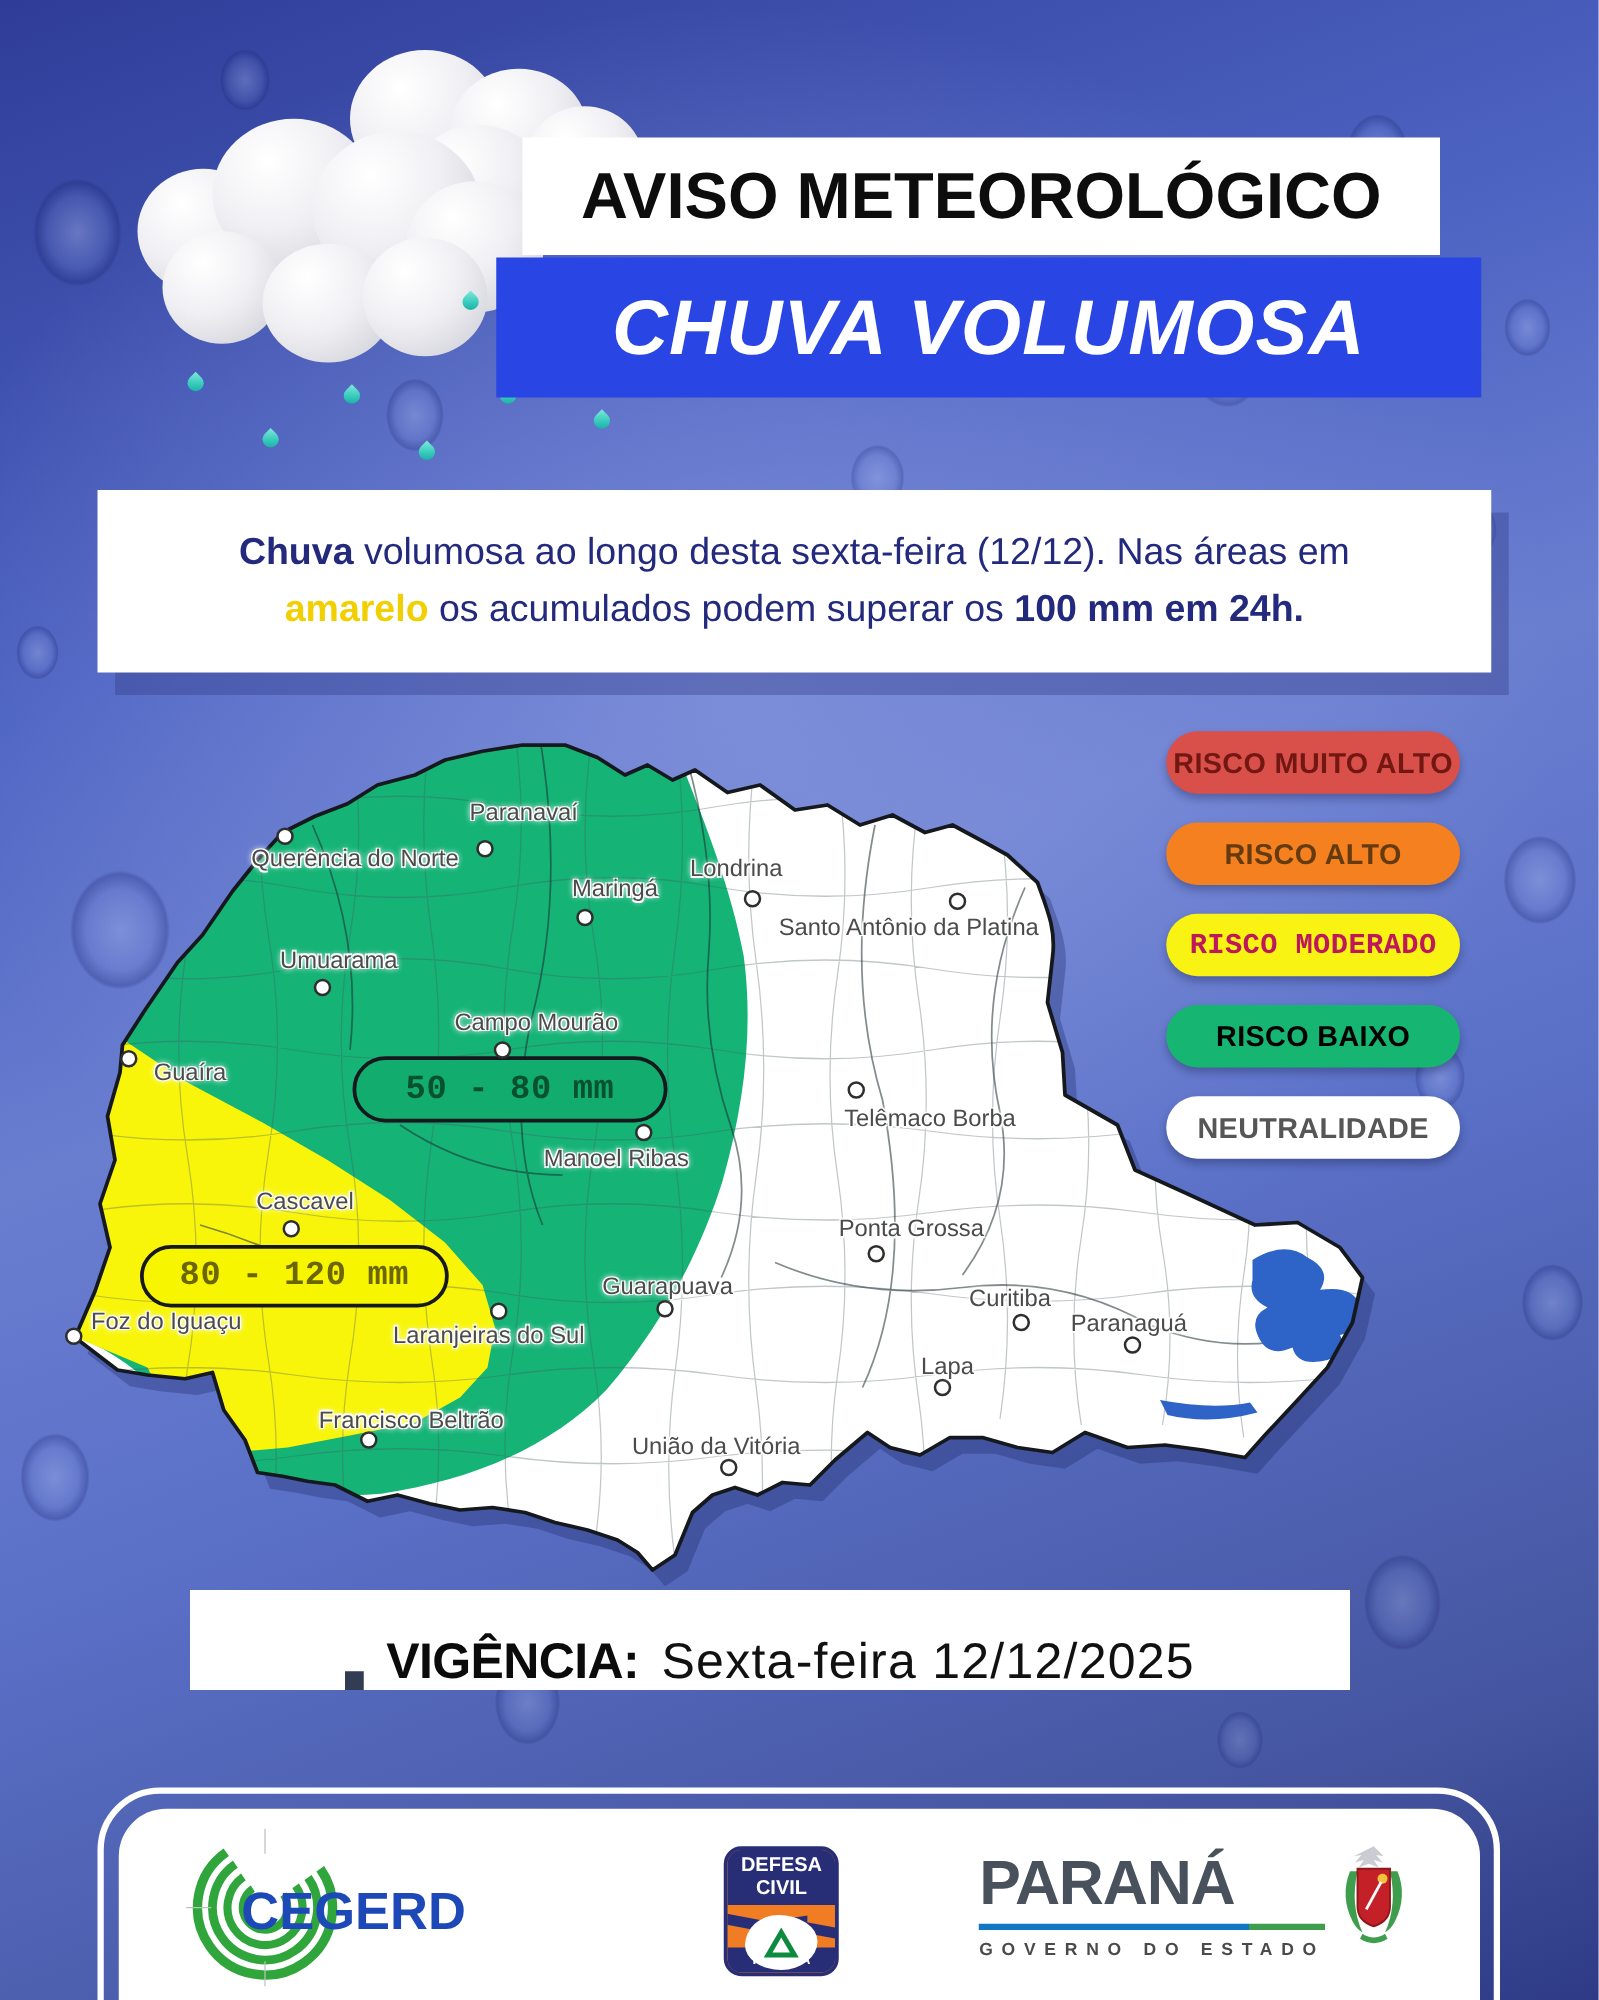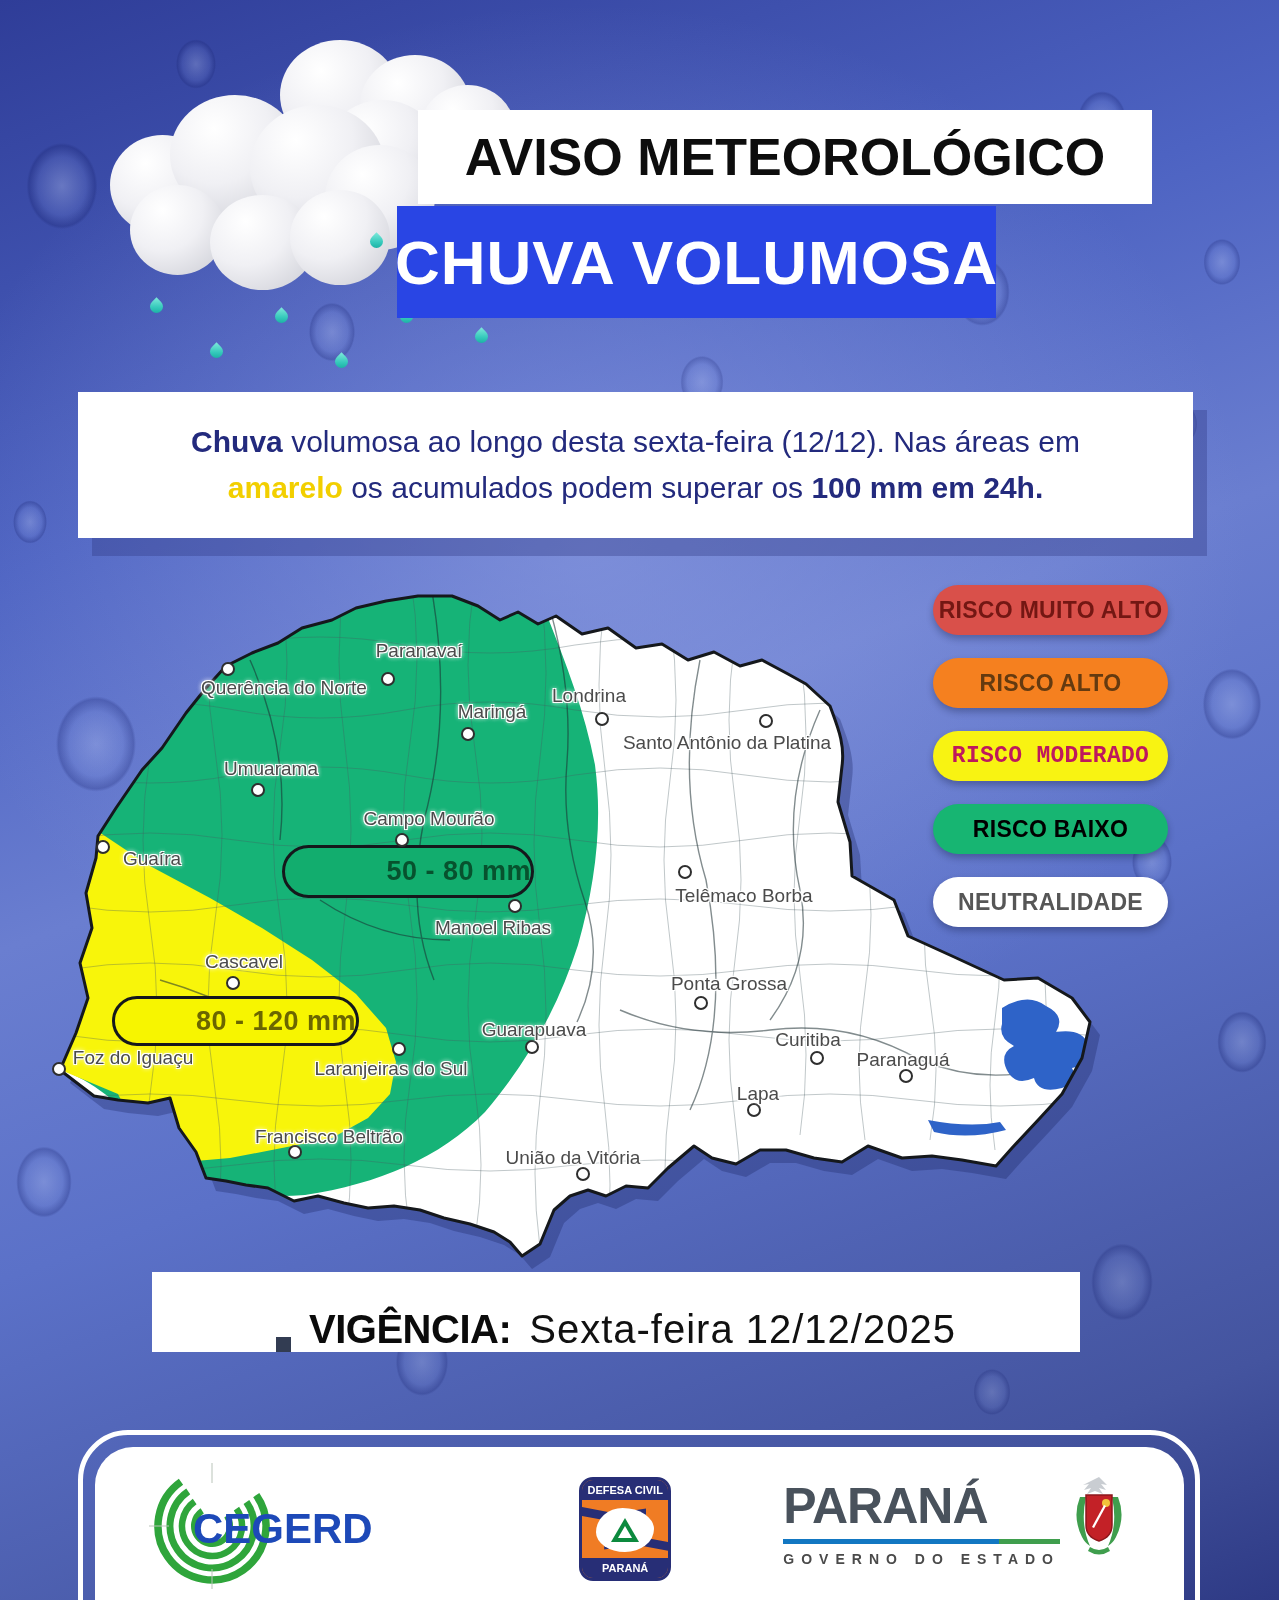--- a/index.html
+++ b/index.html
@@ -43,39 +43,39 @@
   .puff { position:absolute; border-radius:50%;
     background:radial-gradient(circle at 34% 28%, #ffffff 0%, #f0f0f4 45%, #c9cad2 100%); }
   .drop { position:absolute; width:13px; height:13px; border-radius:0 50% 50% 50%;
     transform:rotate(45deg);
     background:linear-gradient(135deg, #7fe9db 0%, #35c9bb 55%, #11a79a 100%); }
 
   
   .band { position:absolute; display:flex; align-items:center; justify-content:center; }
   .band-white { left:418px; top:110px; width:734px; height:94px; background:#ffffff; }
   .band-white h1 { font-size:52px; font-weight:900; color:#0d0d0d; letter-spacing:0px; white-space:nowrap; }
-  .band-blue { left:397px; top:206px; width:599px; height:112px; }
+  .band-blue { left:397px; top:206px; width:788px; height:112px;font-style:italic; }
   .band-blue h2 { font-size:62px; font-weight:900; color:#ffffff; letter-spacing:1px; white-space:nowrap; }
 
   
   .summary-card { position:absolute; left:78px; top:392px; width:1115px; height:146px; background:#ffffff;
     box-shadow:14px 18px 0 rgba(45,55,130,.35);
     display:flex; align-items:center; justify-content:center; padding:0 52px; }
   .summary-card p { font-size:30px; line-height:1.55; color:#232a7d; text-align:center; font-weight:500; }
   .summary-card .b { font-weight:800; }
 
   
   .map-svg { position:absolute; left:0; top:0; width:1279px; height:1600px; }
   .city-dot { position:absolute; width:14px; height:14px; border:2.5px solid #2e2e2e; border-radius:50%;
     background:#ffffff; transform:translate(-50%,-50%); }
   .city-label { position:absolute; transform:translate(-50%,-50%); white-space:nowrap;
     font-size:19px; font-weight:500; color:#4b4b4b;
     text-shadow:-1px -1px 0 #fff, 1px -1px 0 #fff, -1px 1px 0 #fff, 1px 1px 0 #fff, 0 0 5px #fff, 0 0 5px #fff; }
   .annotation { position:absolute; border:3px solid #15181c; border-radius:30px;
-    display:flex; align-items:center; justify-content:flex-end; }
+    display:flex; align-items:center; justify-content:center;font-family:Liberation Mono, monospace; }
   .annotation span { font-size:27px; font-weight:800; letter-spacing:.5px; }
 
   
   .legend { position:absolute; left:933px; top:585px; width:235px; }
   .pill { position:absolute; left:0; width:235px; height:50px; border-radius:26px;
     display:flex; align-items:center; justify-content:center; box-shadow:0 4px 7px rgba(10,15,50,.3); }
   .pill span { font-size:23px; font-weight:800; letter-spacing:.3px; white-space:nowrap; }
 
   
   .validity { position:absolute; left:152px; top:1272px; width:928px; height:80px; background:#ffffff;
@@ -95,21 +95,21 @@
   .simepar-text { font-size:47px; font-weight:700; color:#1c1c1c; letter-spacing:-1px; }
   .simepar-icon { margin-left:12px; margin-top:6px; }
 
   .cegerd { position:relative; width:320px; height:130px; margin-top:-14px; }
   .cegerd svg { position:absolute; left:0; top:0; }
   .cegerd-text { position:absolute; left:46px; top:44px; font-size:42px; font-weight:800; color:#1d49b8; letter-spacing:0; }
 
   .dc-badge { width:92px; height:104px; border:3px solid #272e76; border-radius:14px; overflow:hidden;
     display:flex; flex-direction:column; background:#f07c24; margin-top:2px; }
   .dc-top, .dc-bot { background:#272e76; color:#fff; text-align:center; font-weight:800; }
-  .dc-top { font-size:11px; padding:4px 0; }
+  .dc-top { font-size:16px; padding:4px 0; }
   .dc-bot { font-size:11px; padding:4px 0; }
   .dc-mid { flex:1; position:relative; }
   .dc-rib1 { position:absolute; left:-6px; top:6px; width:70px; height:16px; background:#272e76;
     clip-path:polygon(0 0, 55% 45%, 100% 15%, 100% 70%, 55% 100%, 0 55%); }
   .dc-rib2 { position:absolute; right:-6px; bottom:6px; width:70px; height:16px; background:#272e76;
     clip-path:polygon(0 30%, 45% 0, 100% 45%, 100% 100%, 45% 55%, 0 85%); }
   .dc-state { position:absolute; left:14px; top:8px; width:58px; height:44px; background:#ffffff;
     border-radius:46% 54% 50% 50% / 55% 48% 52% 45%; }
   .dc-tri { position:absolute; left:15px; top:10px; width:0; height:0;
     border-left:14px solid transparent; border-right:14px solid transparent; border-bottom:24px solid #0c8a3e; }

